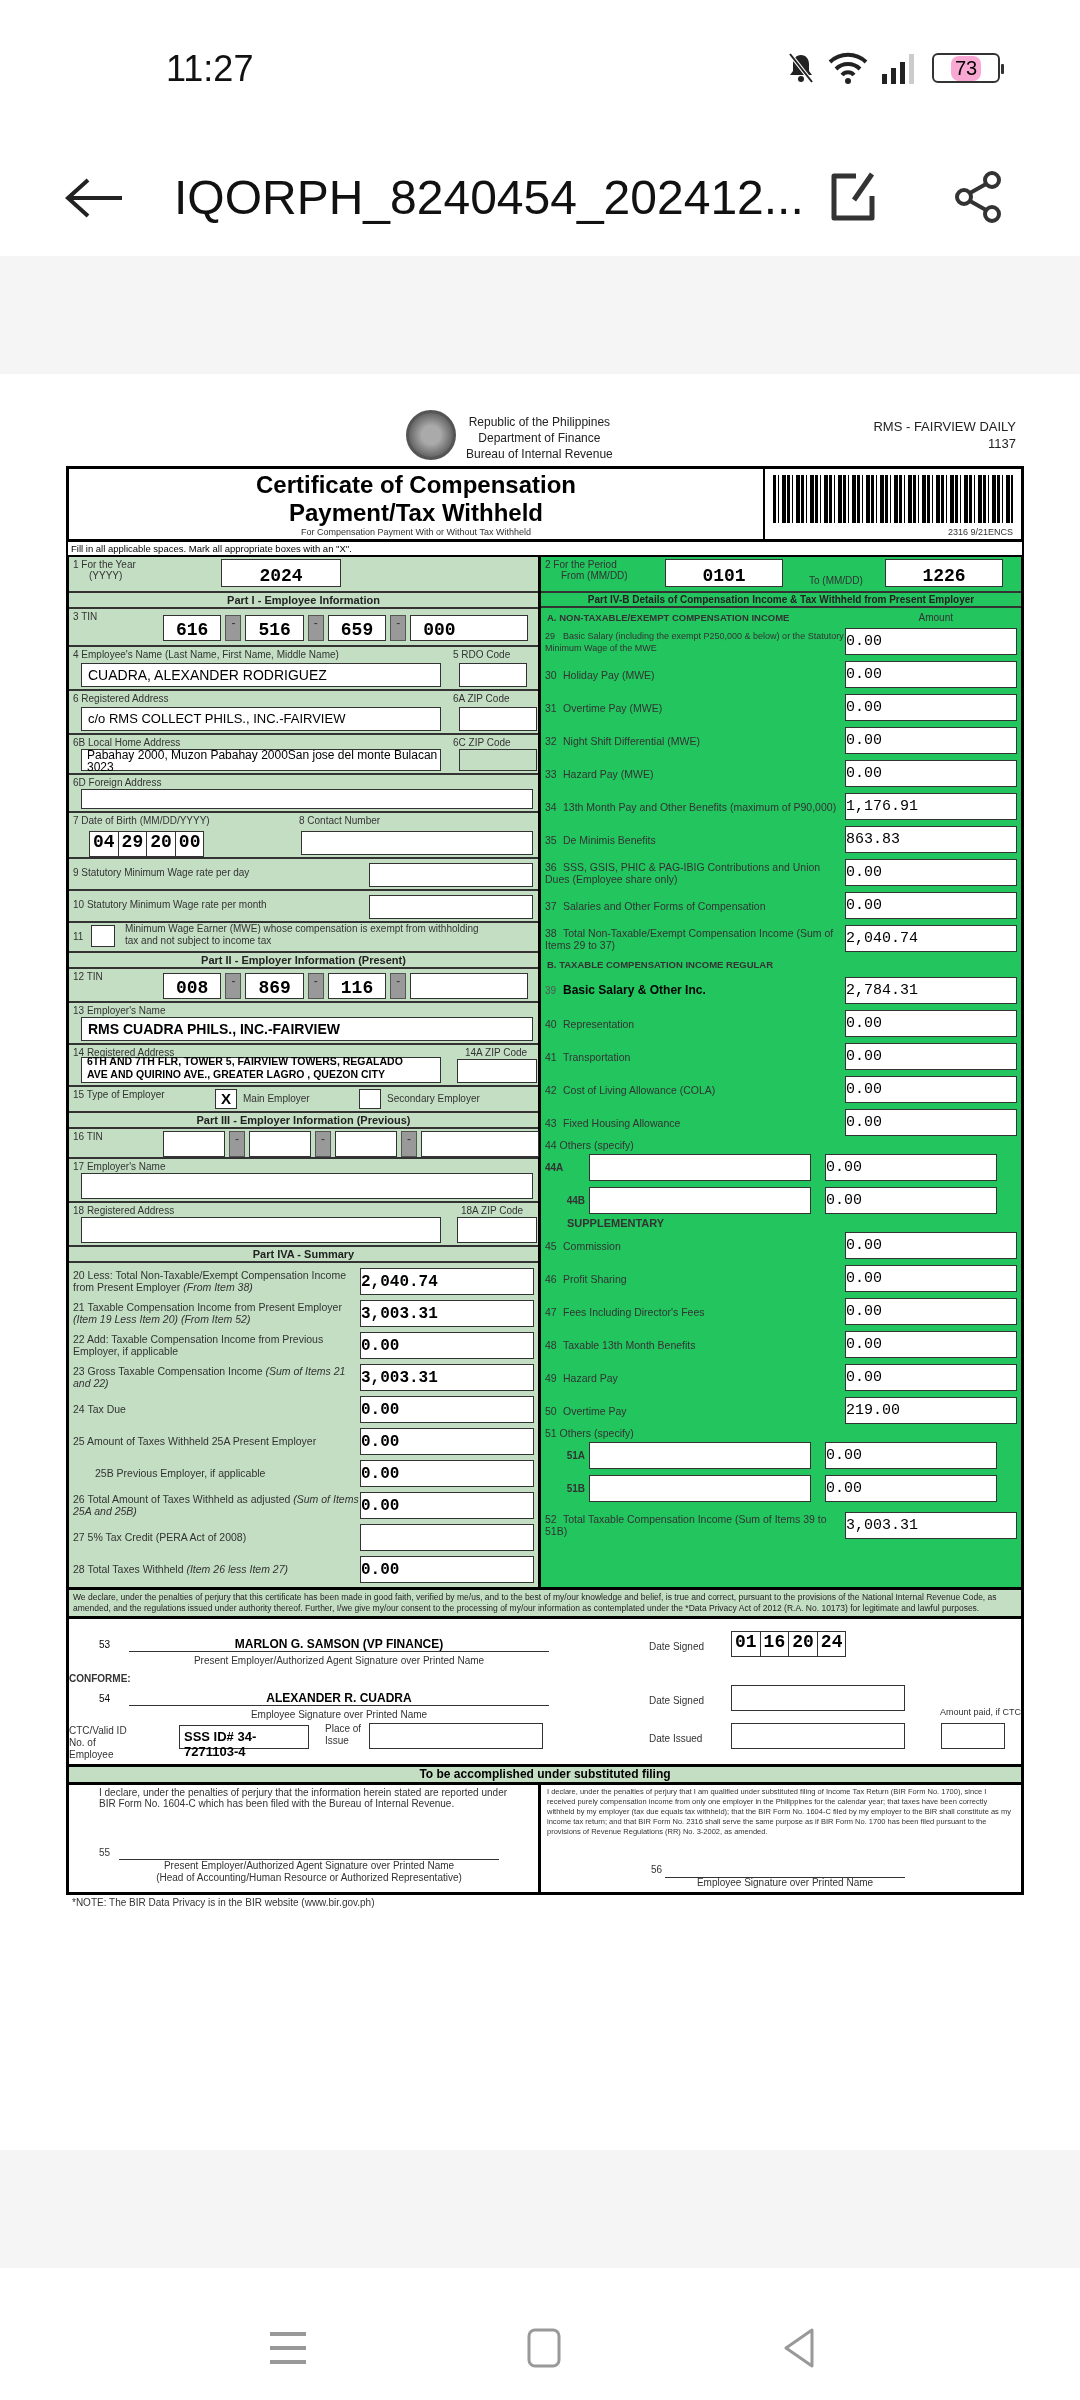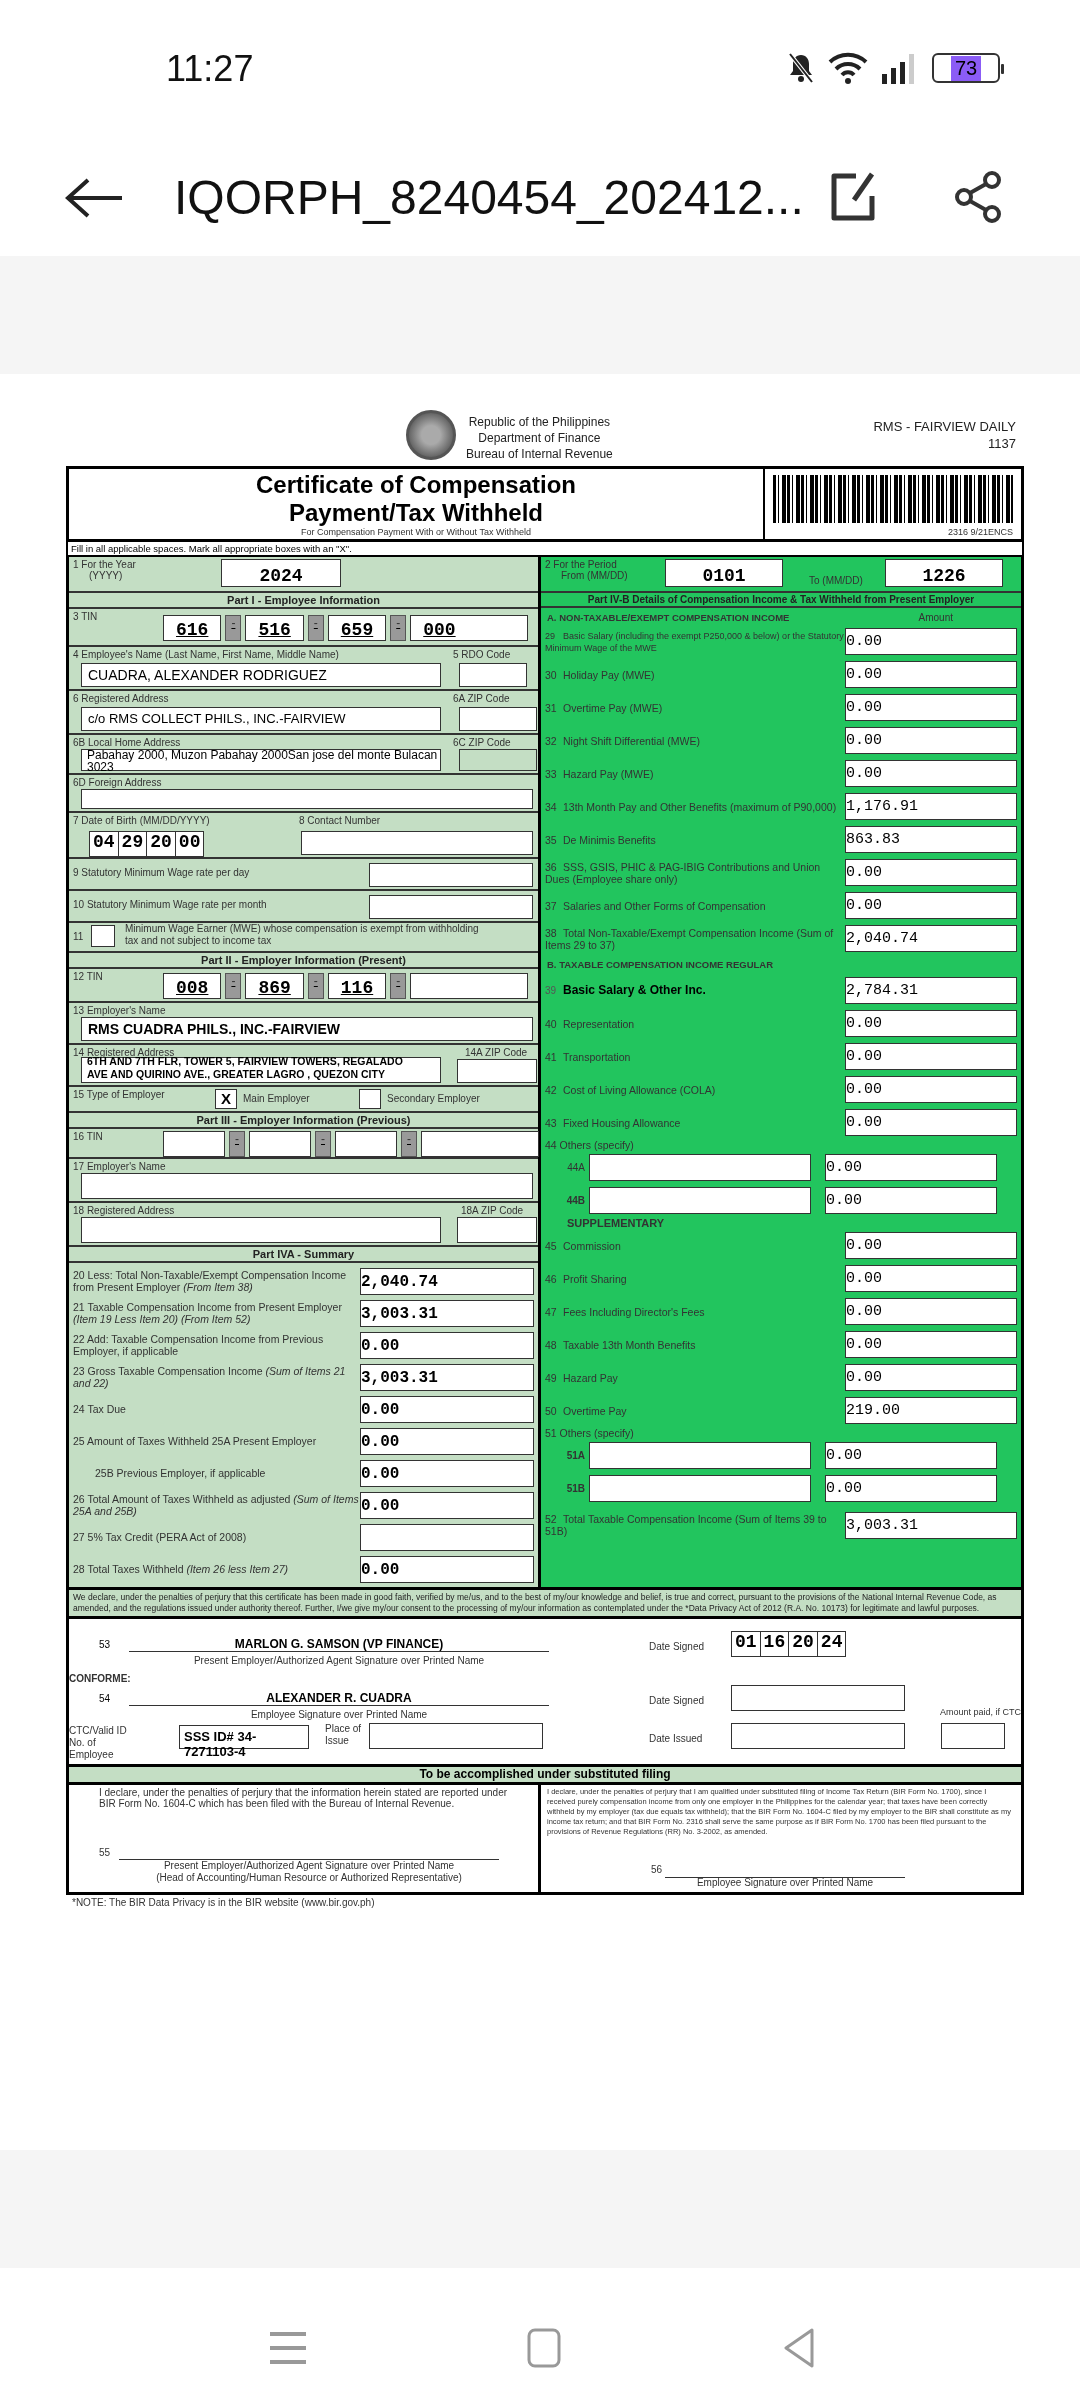--- a/index.html
+++ b/index.html
@@ -2,21 +2,21 @@
 <html><head>
 <meta charset="utf-8">
 <style>
   * { box-sizing: border-box; margin: 0; padding: 0; }
   body { width: 1080px; height: 2400px; background: #ffffff; font-family: "Liberation Sans", sans-serif; position: relative; overflow: hidden; color: #000; }
   .statusbar { position: absolute; top: 0; left: 0; width: 1080px; height: 140px; }
   .sb-time { position: absolute; left: 166px; top: 48px; font-size: 36px; color: #111; }
   .sb-icons { position: absolute; right: 80px; top: 52px; display: flex; align-items: center; gap: 12px; }
   .battery { width: 68px; height: 30px; border: 2px solid #333; border-radius: 6px; display: flex; align-items: center; justify-content: center; font-size: 20px; position: relative; }
   .battery::after { content: ""; position: absolute; right: -6px; top: 9px; width: 3px; height: 10px; background: #333; border-radius: 1px; }
-  .battery span { background: #8b5cf6; padding: 1px 4px; }
+  .battery span { background: #f9a8d4; padding: 1px 4px; border-radius: 8px; }
   .appbar { position: absolute; top: 140px; left: 0; width: 1080px; height: 116px; display: flex; align-items: center; }
   .back-btn { position: absolute; left: 64px; top: 36px; width: 60px; height: 44px; }
   .doc-title { position: absolute; left: 174px; top: 30px; font-size: 48px; color: #111; white-space: nowrap; }
   .edit-btn { position: absolute; left: 826px; top: 30px; width: 54px; height: 54px; }
   .share-btn { position: absolute; left: 952px; top: 30px; width: 54px; height: 54px; }
   .grey-band { position: absolute; left: 0; width: 1080px; background: #f5f5f5; }
   .navbar { position: absolute; left: 0; top: 2268px; width: 1080px; height: 132px; background: #fff; }
   .nav-btn { position: absolute; top: 60px; width: 40px; height: 40px; }
 
   
@@ -40,21 +40,21 @@
 
   .cols { display: flex; border: 3px solid #000; border-top: none; }
   .col-l { width: 472px; border-right: 3px solid #000; background: #c4dec4; }
   .col-r { flex: 1; background: #22c55e; }
   .row { position: relative; border-bottom: 2px solid #333; padding: 2px 4px; }
   .lbl { font-size: 10px; color: #333; }
   .part-hdr { text-align: center; font-size: 11px; font-weight: bold; color: #222; border-bottom: 2px solid #333; padding: 1px 0; }
   .box { background: #fff; border: 1.5px solid #333; }
   .val-mono { font-family: "Liberation Mono", monospace; font-weight: bold; font-size: 18px; }
   .val-sans { font-family: "Liberation Sans", sans-serif; font-size: 14px; }
-  .tin-row { display: flex; gap: 4px; align-items: flex-end; text-decoration: underline; }
+  .tin-row { display: flex; gap: 4px; align-items: flex-end; }
   .tin-seg { background: #fff; border: 1.5px solid #333; height: 26px; display: flex; align-items: flex-end; padding: 0 12px; }
   .tin-dash { width: 16px; height: 26px; background: #999; border: 1px solid #555; color: #333; text-align: center; font-size: 12px; }
 
   .amt-row { display: flex; align-items: center; height: 33px; padding: 0 4px; }
   .amt-row .desc { flex: 1; font-size: 10.5px; color: #333; line-height: 12px; }
   .amt-row .desc .n { display: inline-block; width: 18px; }
   .amt-box { width: 172px; height: 27px; background: #fff; border: 1.5px solid #333; padding-right: 8px; font-family: "Liberation Mono", monospace; font-size: 15px; line-height: 26px; }
   .spec-box { width: 222px; height: 27px; background: #fff; border: 1.5px solid #333; margin-right: 14px; margin-left: 4px; }
 
   .sum-row { display: flex; align-items: center; height: 32px; padding: 0 4px; }
@@ -392,21 +392,21 @@
         <div class="amt-row">
             <div class="desc"><span class="n">42</span><span>Cost of Living Allowance (COLA)</span></div>
             <div class="amt-box">0.00</div>
           </div>
         <div class="amt-row">
             <div class="desc"><span class="n">43</span><span>Fixed Housing Allowance</span></div>
             <div class="amt-box">0.00</div>
           </div>
         <div style="padding:0 4px;font-size:10.5px;color:#333;">44  Others (specify)</div>
         <div class="amt-row">
-            <span style="font-size:10px;font-weight:normal;color:#333;width:40px;text-align:right;">44A</span>
+            <span style="font-size:10px;font-weight:bold;color:#333;width:40px;">44A</span>
             <div class="spec-box"></div>
             <div class="amt-box">0.00</div>
           </div>
         <div class="amt-row">
             <span style="font-size:10px;font-weight:bold;color:#333;width:40px;text-align:right;">44B</span>
             <div class="spec-box"></div>
             <div class="amt-box">0.00</div>
           </div>
         <div style="padding:0 26px;font-size:11px;font-weight:bold;color:#333;">SUPPLEMENTARY</div>
         <div class="amt-row">

